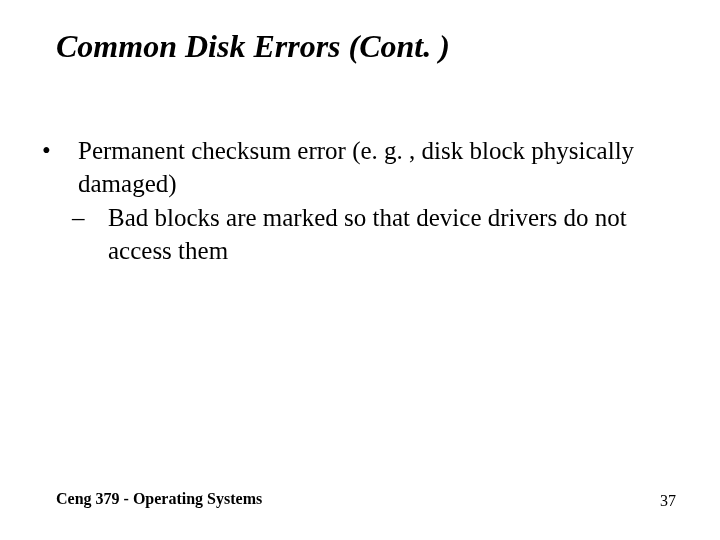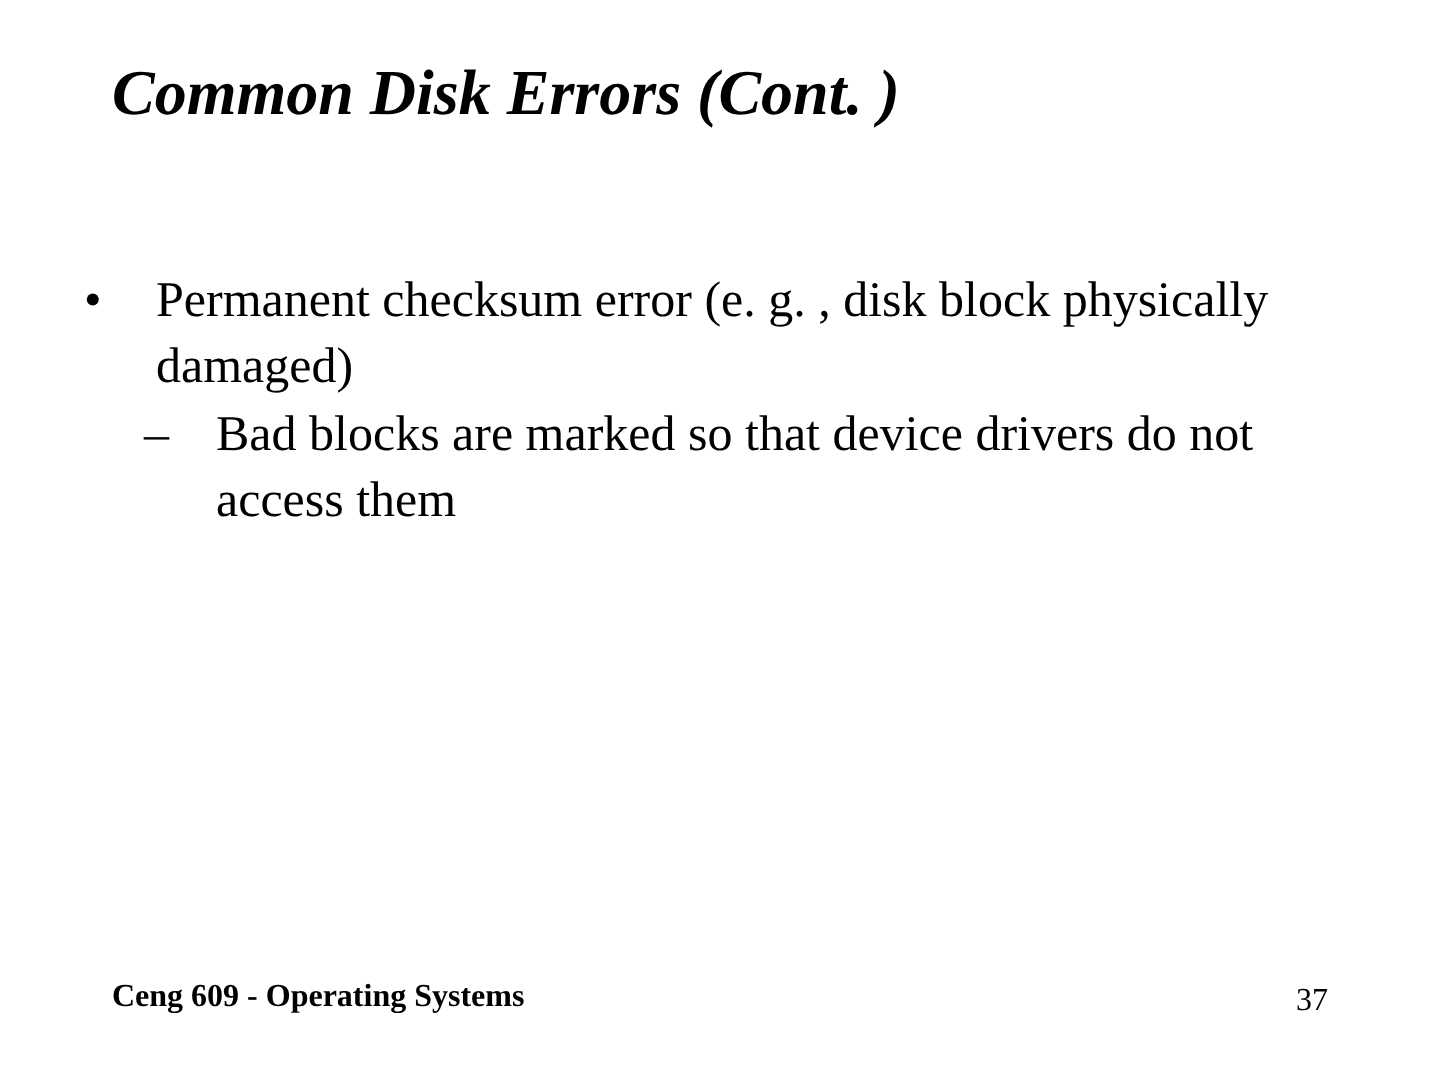--- a/index.html
+++ b/index.html
@@ -48,35 +48,35 @@
     position: absolute;
     bottom: 32px;
     left: 56px;
     right: 56px;
     font-size: 16px;
     font-weight: bold;
   }
   .page-number {
     position: absolute;
     bottom: 30px;
-    right: 56px;
+    right: 44px;
     font-size: 16px;
     font-weight: normal;
   }
 </style>
 </head>
 <body>
 
 <div class="slide">
   <h1 class="title">Common Disk Errors (Cont. )</h1>
 
   <div class="content">
     <div class="bullet-l1">
       <span class="dot">•</span><span>Permanent checksum error (e. g. , disk block physically damaged)</span>
     </div>
     <div class="bullet-l2">
       <span class="dot">–</span><span>Bad blocks are marked so that device drivers do not access them</span>
     </div>
   </div>
 
-  <div class="footer">Ceng 609 - Operating Systems</div>
+  <div class="footer">Ceng 379 - Operating Systems</div>
   <div class="page-number">37</div>
 </div>
 
 </body></html>

